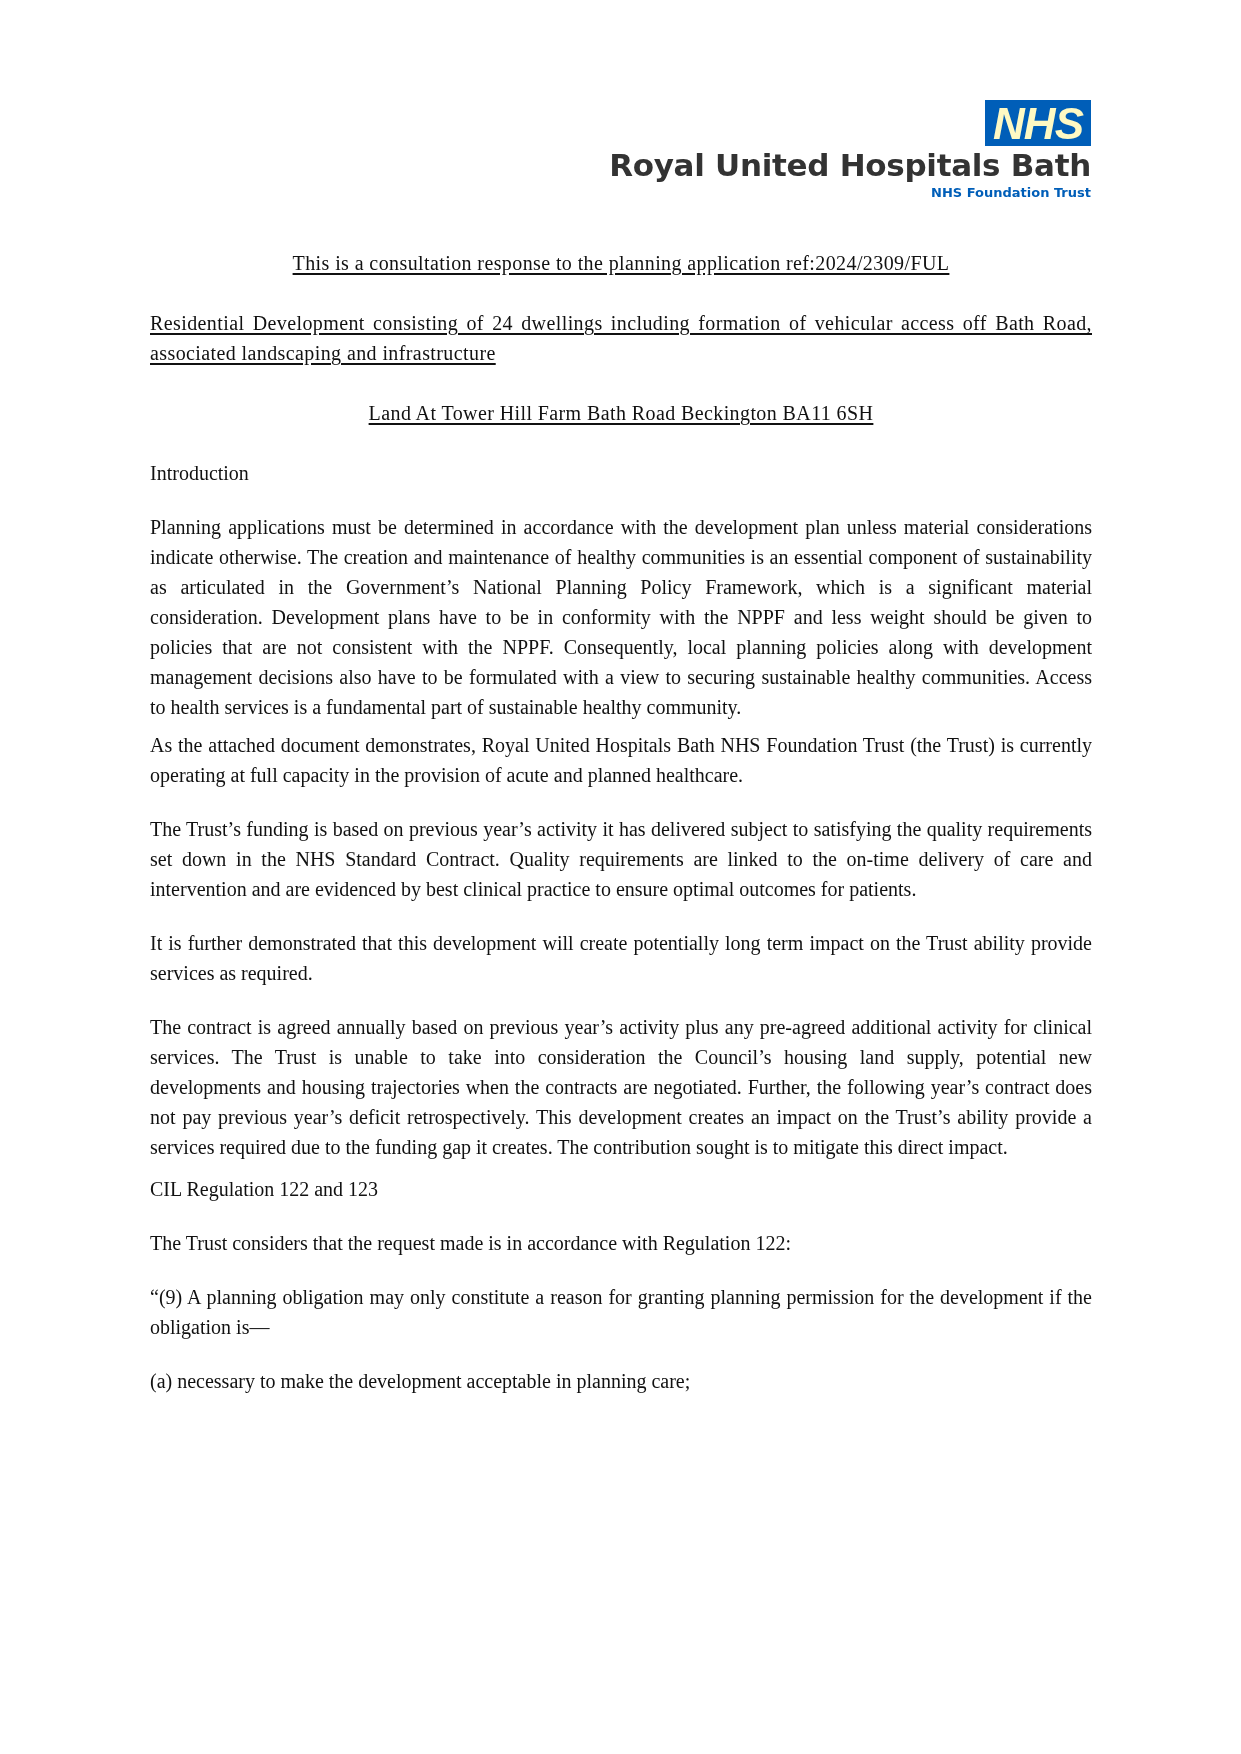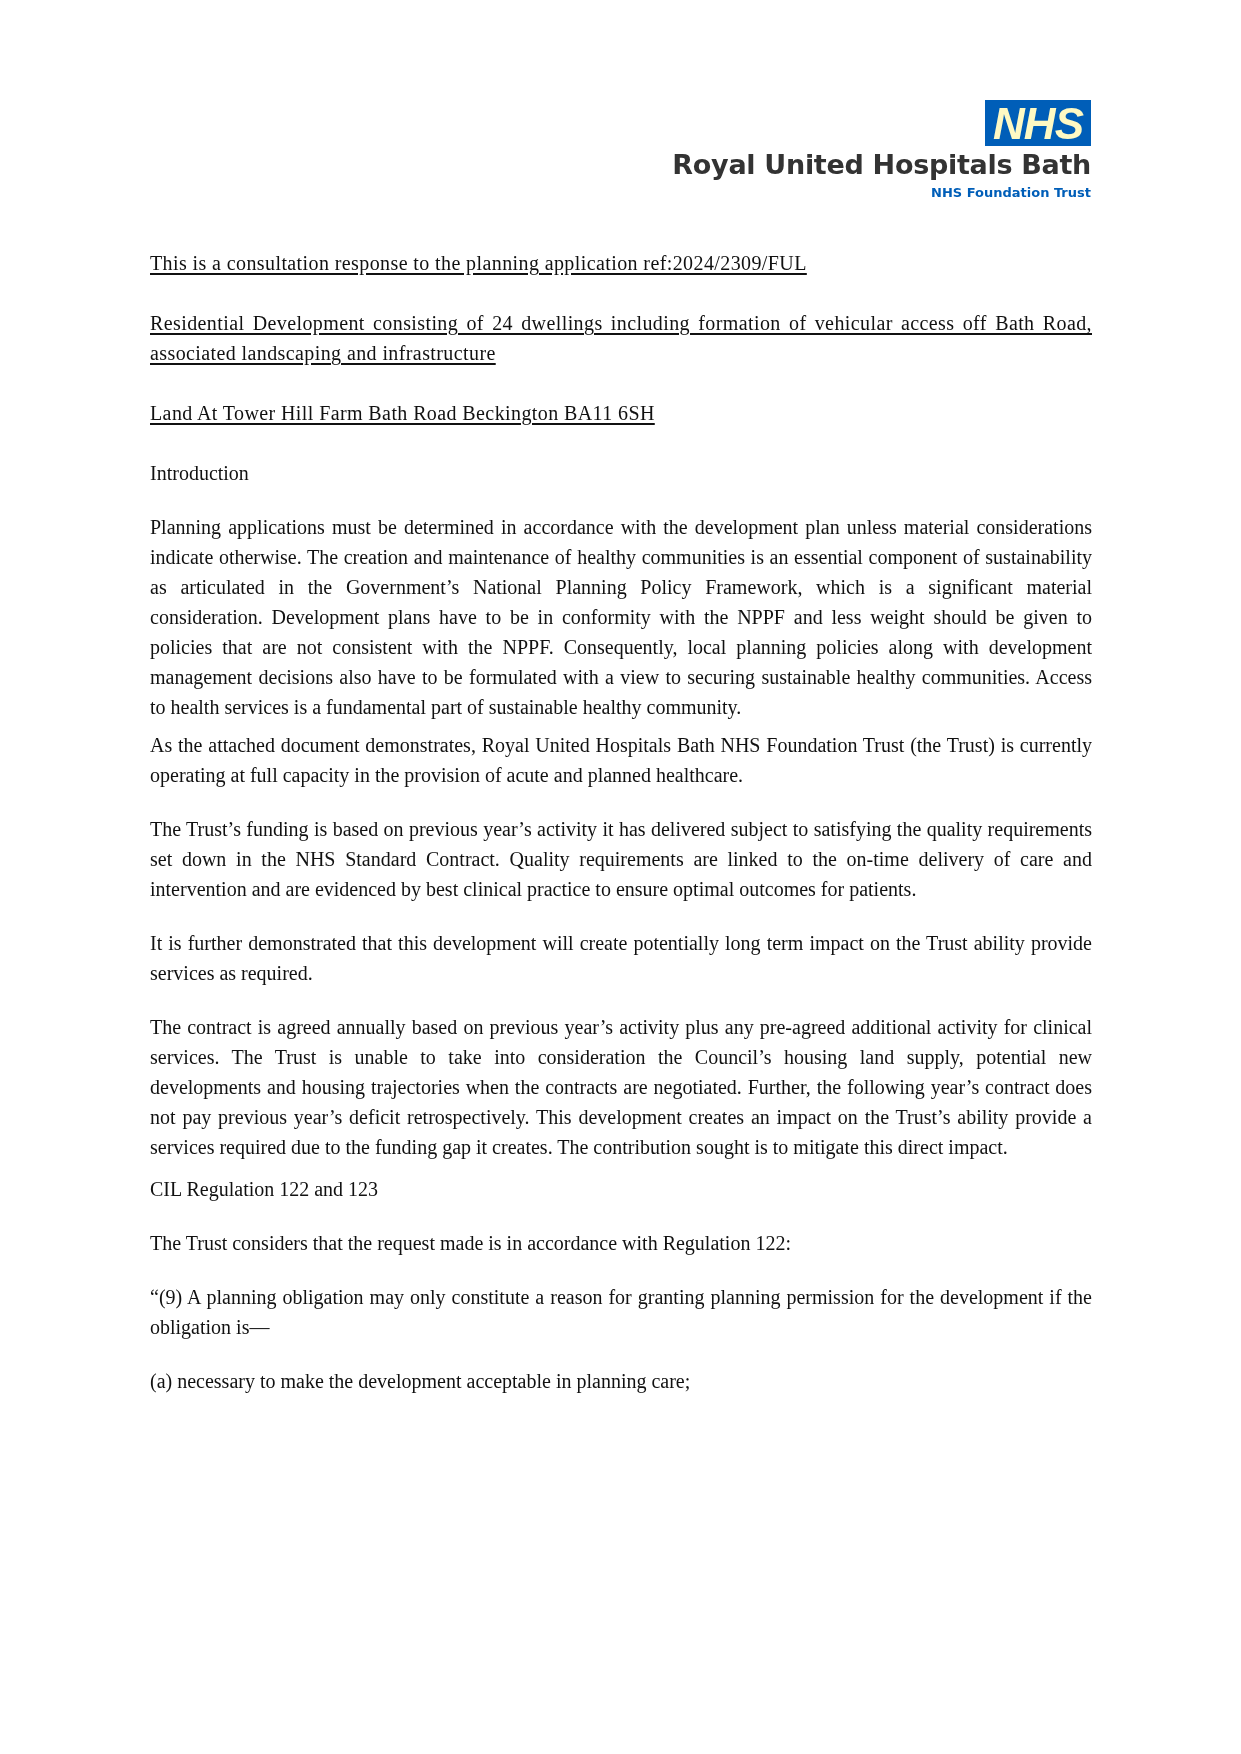--- a/index.html
+++ b/index.html
@@ -36,21 +36,21 @@
       font-weight: bold;
       font-style: italic;
       font-size: 44px;
       line-height: 44px;
       padding: 2px 8px 0 8px;
       letter-spacing: -1px;
       height: 44px;
     }
     .org-name {
       margin-top: 2px;
-      font-size: 27px;
+      font-size: 31px;
       line-height: 34px;
       font-weight: bold;
       color: #333333;
       white-space: nowrap;
       letter-spacing: -0.3px;
     }
     .org-sub {
       font-size: 13px;
       line-height: 22px;
       font-weight: bold;
@@ -62,21 +62,21 @@
       position: absolute;
       left: 150px;
       top: 248px;
       width: 942px;
       font-size: 20px;
       line-height: 30px;
     }
     .content p {
       margin: 0;
     }
-    .u { text-decoration: underline; text-underline-offset: 3px; }
+    .u { text-decoration: underline; text-underline-offset: 3px; text-align: center; }
     .just { text-align: justify; }
     .gap-l { margin-top: 30px !important; }
     .tracked { letter-spacing: 0.4px; }
   </style>
 </head>
 <body>
 
 <div class="page">
 
   <div class="logo">

